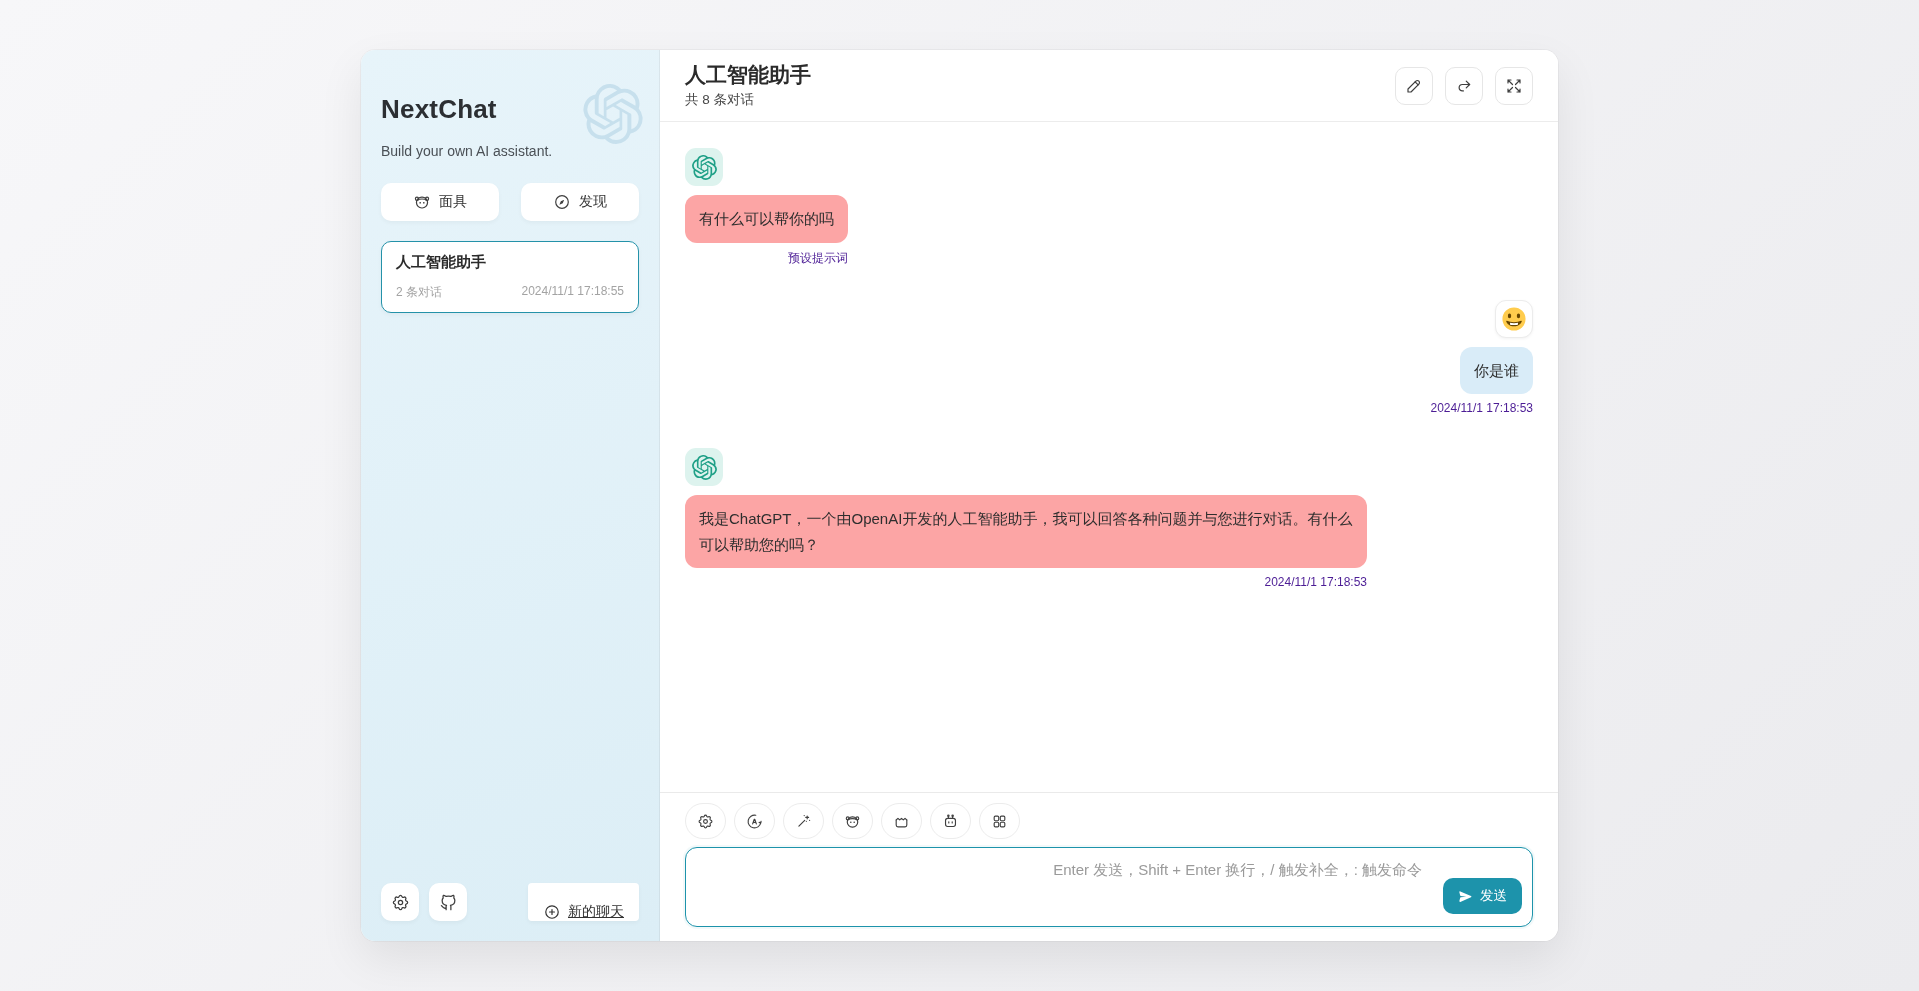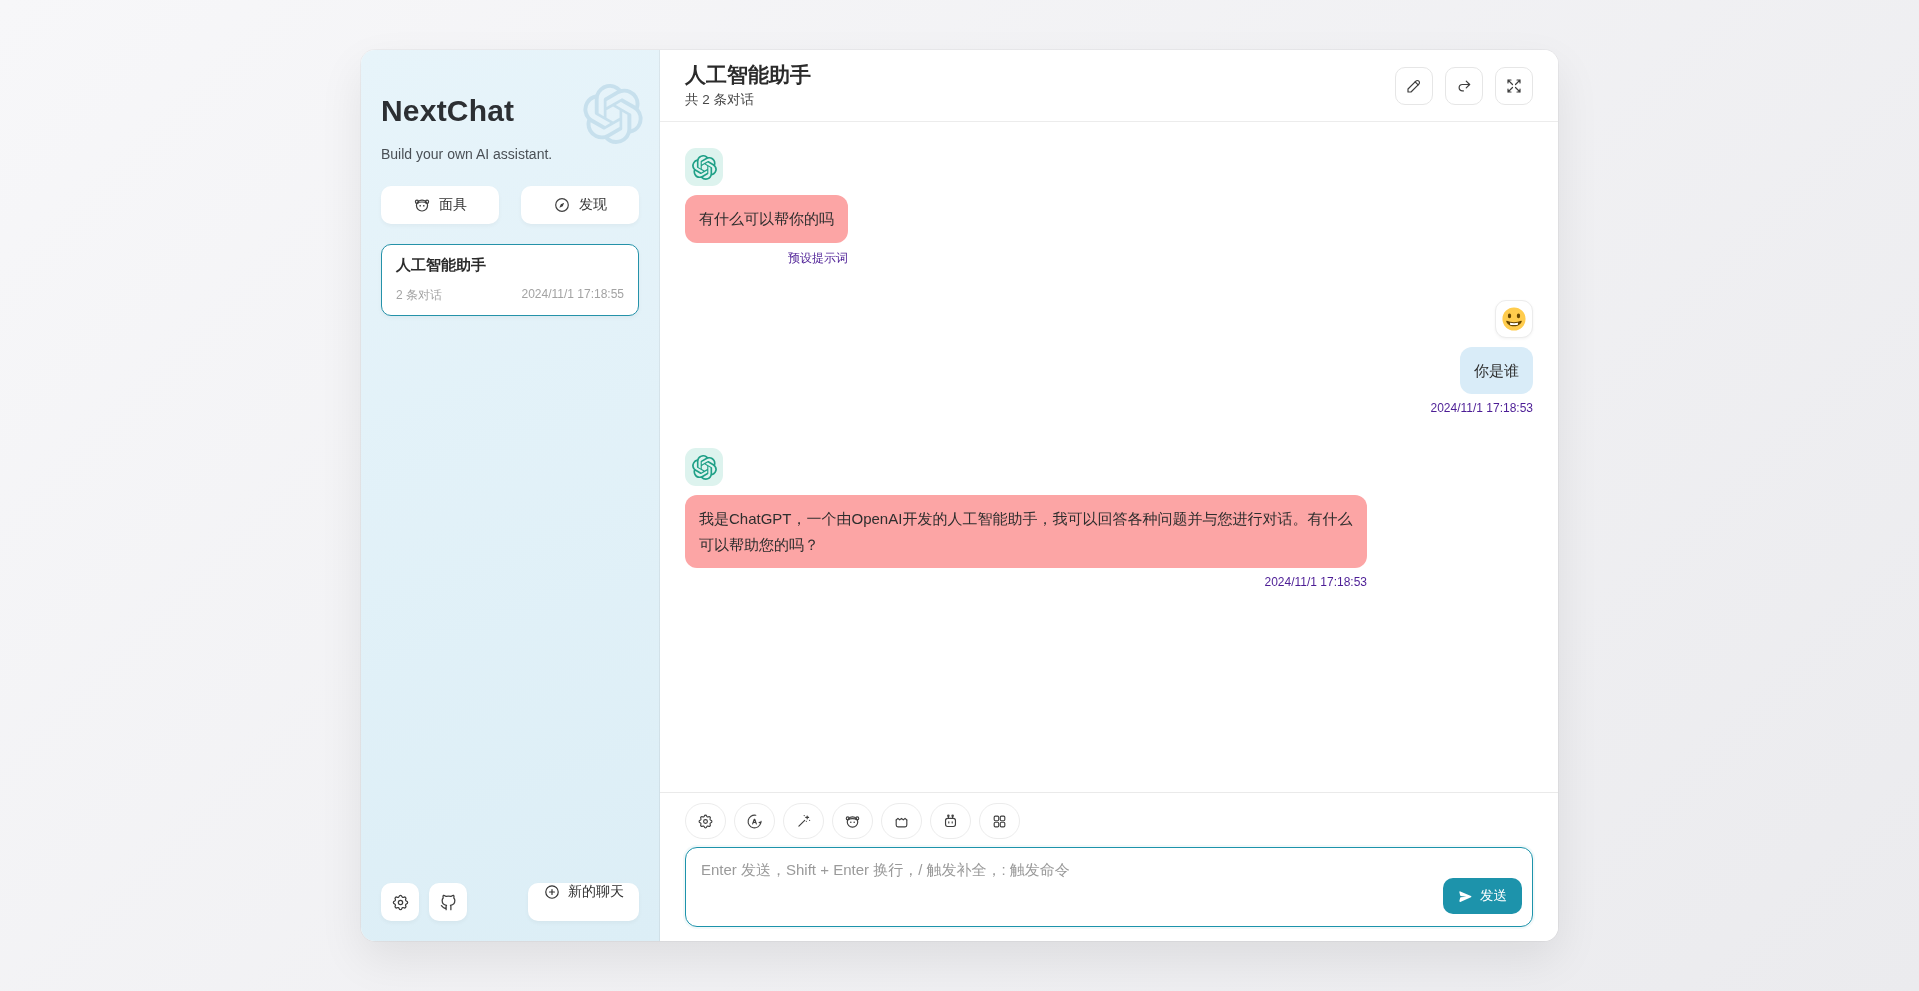--- a/index.html
+++ b/index.html
@@ -16,21 +16,21 @@
     box-shadow: 0 18px 45px rgba(0,0,0,.08), 0 0 0 1px rgba(0,0,0,.035);
   }
   
   .sidebar {
     width:299px; flex-shrink:0; position:relative;
     background: linear-gradient(160deg, #e7f4fa 0%, #dceef6 100%);
     border-right:1px solid rgba(0,0,0,.06);
     padding:44px 20px 20px; display:flex; flex-direction:column;
   }
   .watermark { position:absolute; top:34px; right:16px; width:60px; height:60px; color:#c7e0ed; }
-  .sb-title { font-size:30px; font-weight:bold; color:#2c2f33; letter-spacing:.2px; }
+  .sb-title { font-size:26px; font-weight:bold; color:#2c2f33; letter-spacing:.2px; }
   .sb-sub { font-size:14px; color:#4a5056; margin-top:18px; }
   .sb-actions { display:flex; gap:22px; margin-top:24px; }
   .sb-btn {
     flex:1; height:38px; border:none; background:#fff; border-radius:10px;
     display:flex; align-items:center; justify-content:center; gap:8px;
     font-size:14px; color:#333; cursor:pointer;
     box-shadow:0 2px 4px rgba(0,0,0,.04); font-family:inherit;
   }
   .sb-btn svg, .tb-btn svg, .hdr-btn svg, .sb-icon-btn svg { color:#3f3f3f; }
   .chat-list { margin-top:20px; flex:1; }
@@ -40,23 +40,23 @@
   }
   .ci-title { font-size:15px; font-weight:700; color:#2b2b2b; }
   .ci-info { display:flex; justify-content:space-between; margin-top:12px; font-size:12px; color:#a3a3a3; }
   .sb-footer { display:flex; align-items:center; gap:10px; }
   .sb-icon-btn {
     width:38px; height:38px; border:none; background:#fff; border-radius:10px;
     display:flex; align-items:center; justify-content:center; cursor:pointer;
     box-shadow:0 2px 4px rgba(0,0,0,.04);
   }
   .new-chat-btn {
-    margin-left:auto; height:38px; border:none; background:#fff; border-radius:10px;
-    display:flex; align-items:flex-start; gap:7px; padding:0 15px; font-size:14px; color:#333;
-    cursor:pointer; box-shadow:0 2px 4px rgba(0,0,0,.04); font-family:inherit;
+    margin-left:auto; height:38px; border:none; background:#fff; border-radius:4px;
+    display:flex; align-items:flex-end; gap:7px; padding:0 15px; font-size:14px; color:#333;
+    cursor:pointer; box-shadow:0 2px 4px rgba(0,0,0,.04); font-family:inherit;text-decoration:underline;
   }
   
   .main { flex:1; min-width:0; display:flex; flex-direction:column; background:#fff; }
   .chat-header {
     height:72px; flex-shrink:0; padding:0 25px; border-bottom:1px solid #ececec;
     display:flex; align-items:center; justify-content:space-between;
   }
   .ch-title { font-size:21px; font-weight:bold; color:#2b2b2b; line-height:1.25; }
   .ch-sub { font-size:13.5px; color:#474747; margin-top:3px; }
   .header-actions { display:flex; gap:12px; }
@@ -91,21 +91,21 @@
     min-width:41px; height:36px; background:#fff; border:1px solid #ececec; border-radius:18px;
     display:flex; align-items:center; justify-content:center; cursor:pointer;
   }
   .composer {
     margin-top:8px; position:relative; height:80px; background:#fff;
     border:1.5px solid #1d93ab; border-radius:12px;
     box-shadow:0 0 0 2px rgba(29,147,171,.06);
   }
   .composer textarea {
     width:100%; height:100%; border:none; outline:none; resize:none; background:transparent;
-    padding:13px 110px 13px 15px; font-size:15px; color:#a21caf; font-family:inherit; border-radius:12px;
+    padding:13px 110px 13px 15px; font-size:15px; color:#a21caf; font-family:inherit; border-radius:12px;text-align:right;
   }
   .composer textarea::placeholder { color:#9a9a9a; }
   .send-btn {
     position:absolute; right:10px; bottom:12px; height:36px; border:none; cursor:pointer;
     background:#1d93ab; color:#fff; border-radius:10px; padding:4px 15px;
     display:flex; align-items:center; gap:7px; font-size:13.5px; font-family:inherit;justify-content:center;
   }
   .icon { display:block; }
 </style>
 </head>
@@ -266,21 +266,21 @@
         <span>新的聊天</span>
       </button>
     </div>
   </aside>
 
   <main class="main">
 
     <header class="chat-header">
       <div>
         <div class="ch-title">人工智能助手</div>
-        <div class="ch-sub">共 2 条对话</div>
+        <div class="ch-sub">共 8 条对话</div>
       </div>
       <div class="header-actions">
         <button class="hdr-btn">
           <svg class="icon" width="18" height="18">
               <use href="#i-pencil"></use>
             </svg>
         </button>
         <button class="hdr-btn">
           <svg class="icon" width="18" height="18">
               <use href="#i-share"></use>

